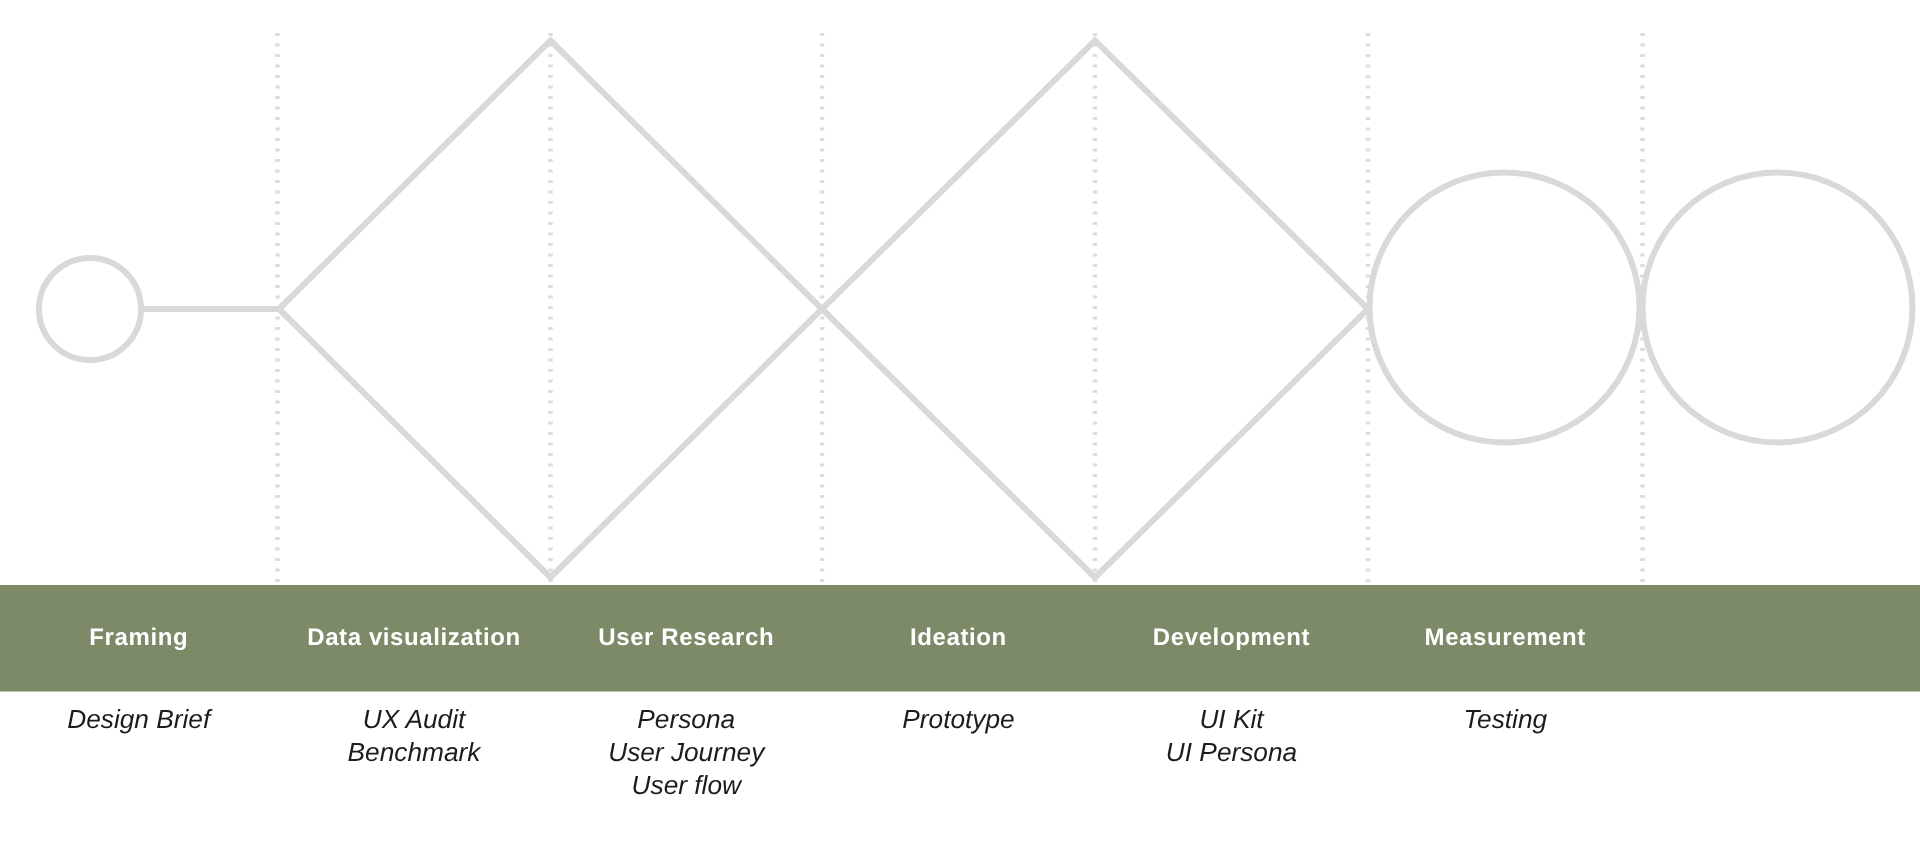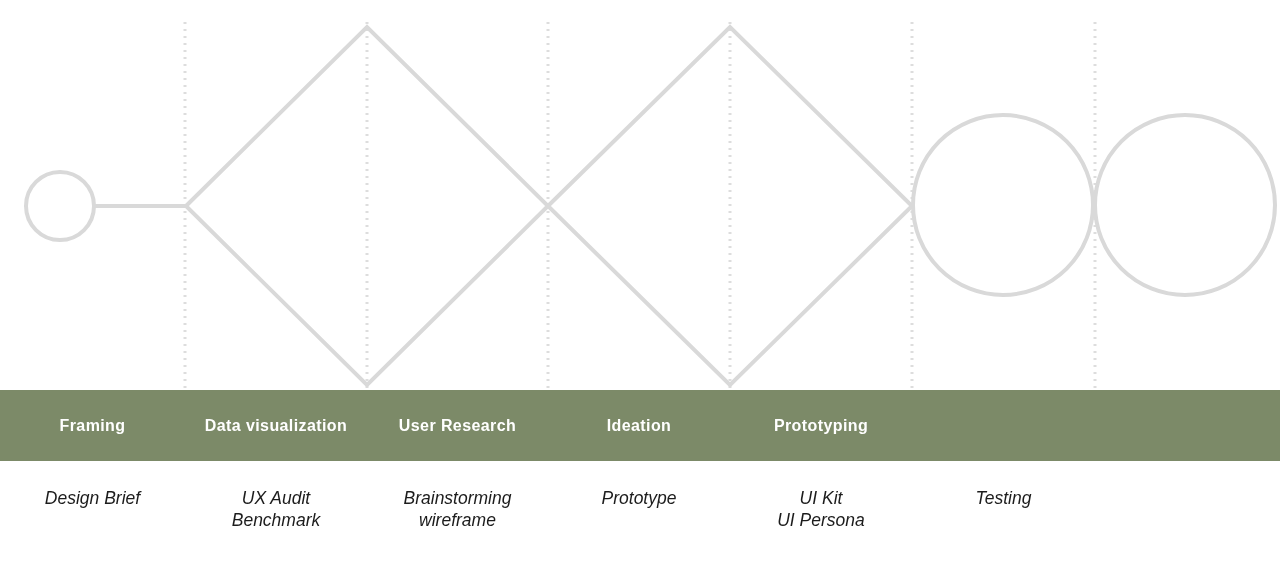--- a/index.html
+++ b/index.html
@@ -46,21 +46,21 @@
     letter-spacing: 0.4px;
     white-space: nowrap;
   }
 
   
   .deliverables {
     position: absolute; top: 461px; left: 0;
     width: 1072px;
     display: grid;
     grid-template-columns: 185px 182px 181px 182px 182px 183px 185px;
-    padding-top: 26px;
+    padding-top: 7px;
   }
   .deliverable-cell {
     text-align: center;
     font-style: italic;
     font-size: 17.5px;
     line-height: 22px;
     color: var(--deliverable-text, #1c1c1c);
     white-space: pre-line;
   }
 </style>
@@ -89,28 +89,30 @@
       <circle class="shape" cx="1003" cy="205" r="90"></circle>
       <circle class="shape" cx="1185" cy="205" r="90"></circle>
     </svg>
   </div>
 
   <div class="band">
     <div class="phase-name">Framing</div>
     <div class="phase-name">Data visualization</div>
     <div class="phase-name">User Research</div>
     <div class="phase-name">Ideation</div>
-    <div class="phase-name">Prototyping</div>
+    <div class="phase-name">Development</div>
+    <div class="phase-name">Measurement</div>
   </div>
 
   <div class="deliverables">
     <div class="deliverable-cell">Design Brief</div>
     <div class="deliverable-cell">UX Audit
 Benchmark</div>
-    <div class="deliverable-cell">Brainstorming
-wireframe</div>
+    <div class="deliverable-cell">Persona
+User Journey
+User flow</div>
     <div class="deliverable-cell">Prototype</div>
     <div class="deliverable-cell">UI Kit
 UI Persona</div>
     <div class="deliverable-cell">Testing</div>
   </div>
 
 </div>
 
 </body></html>

